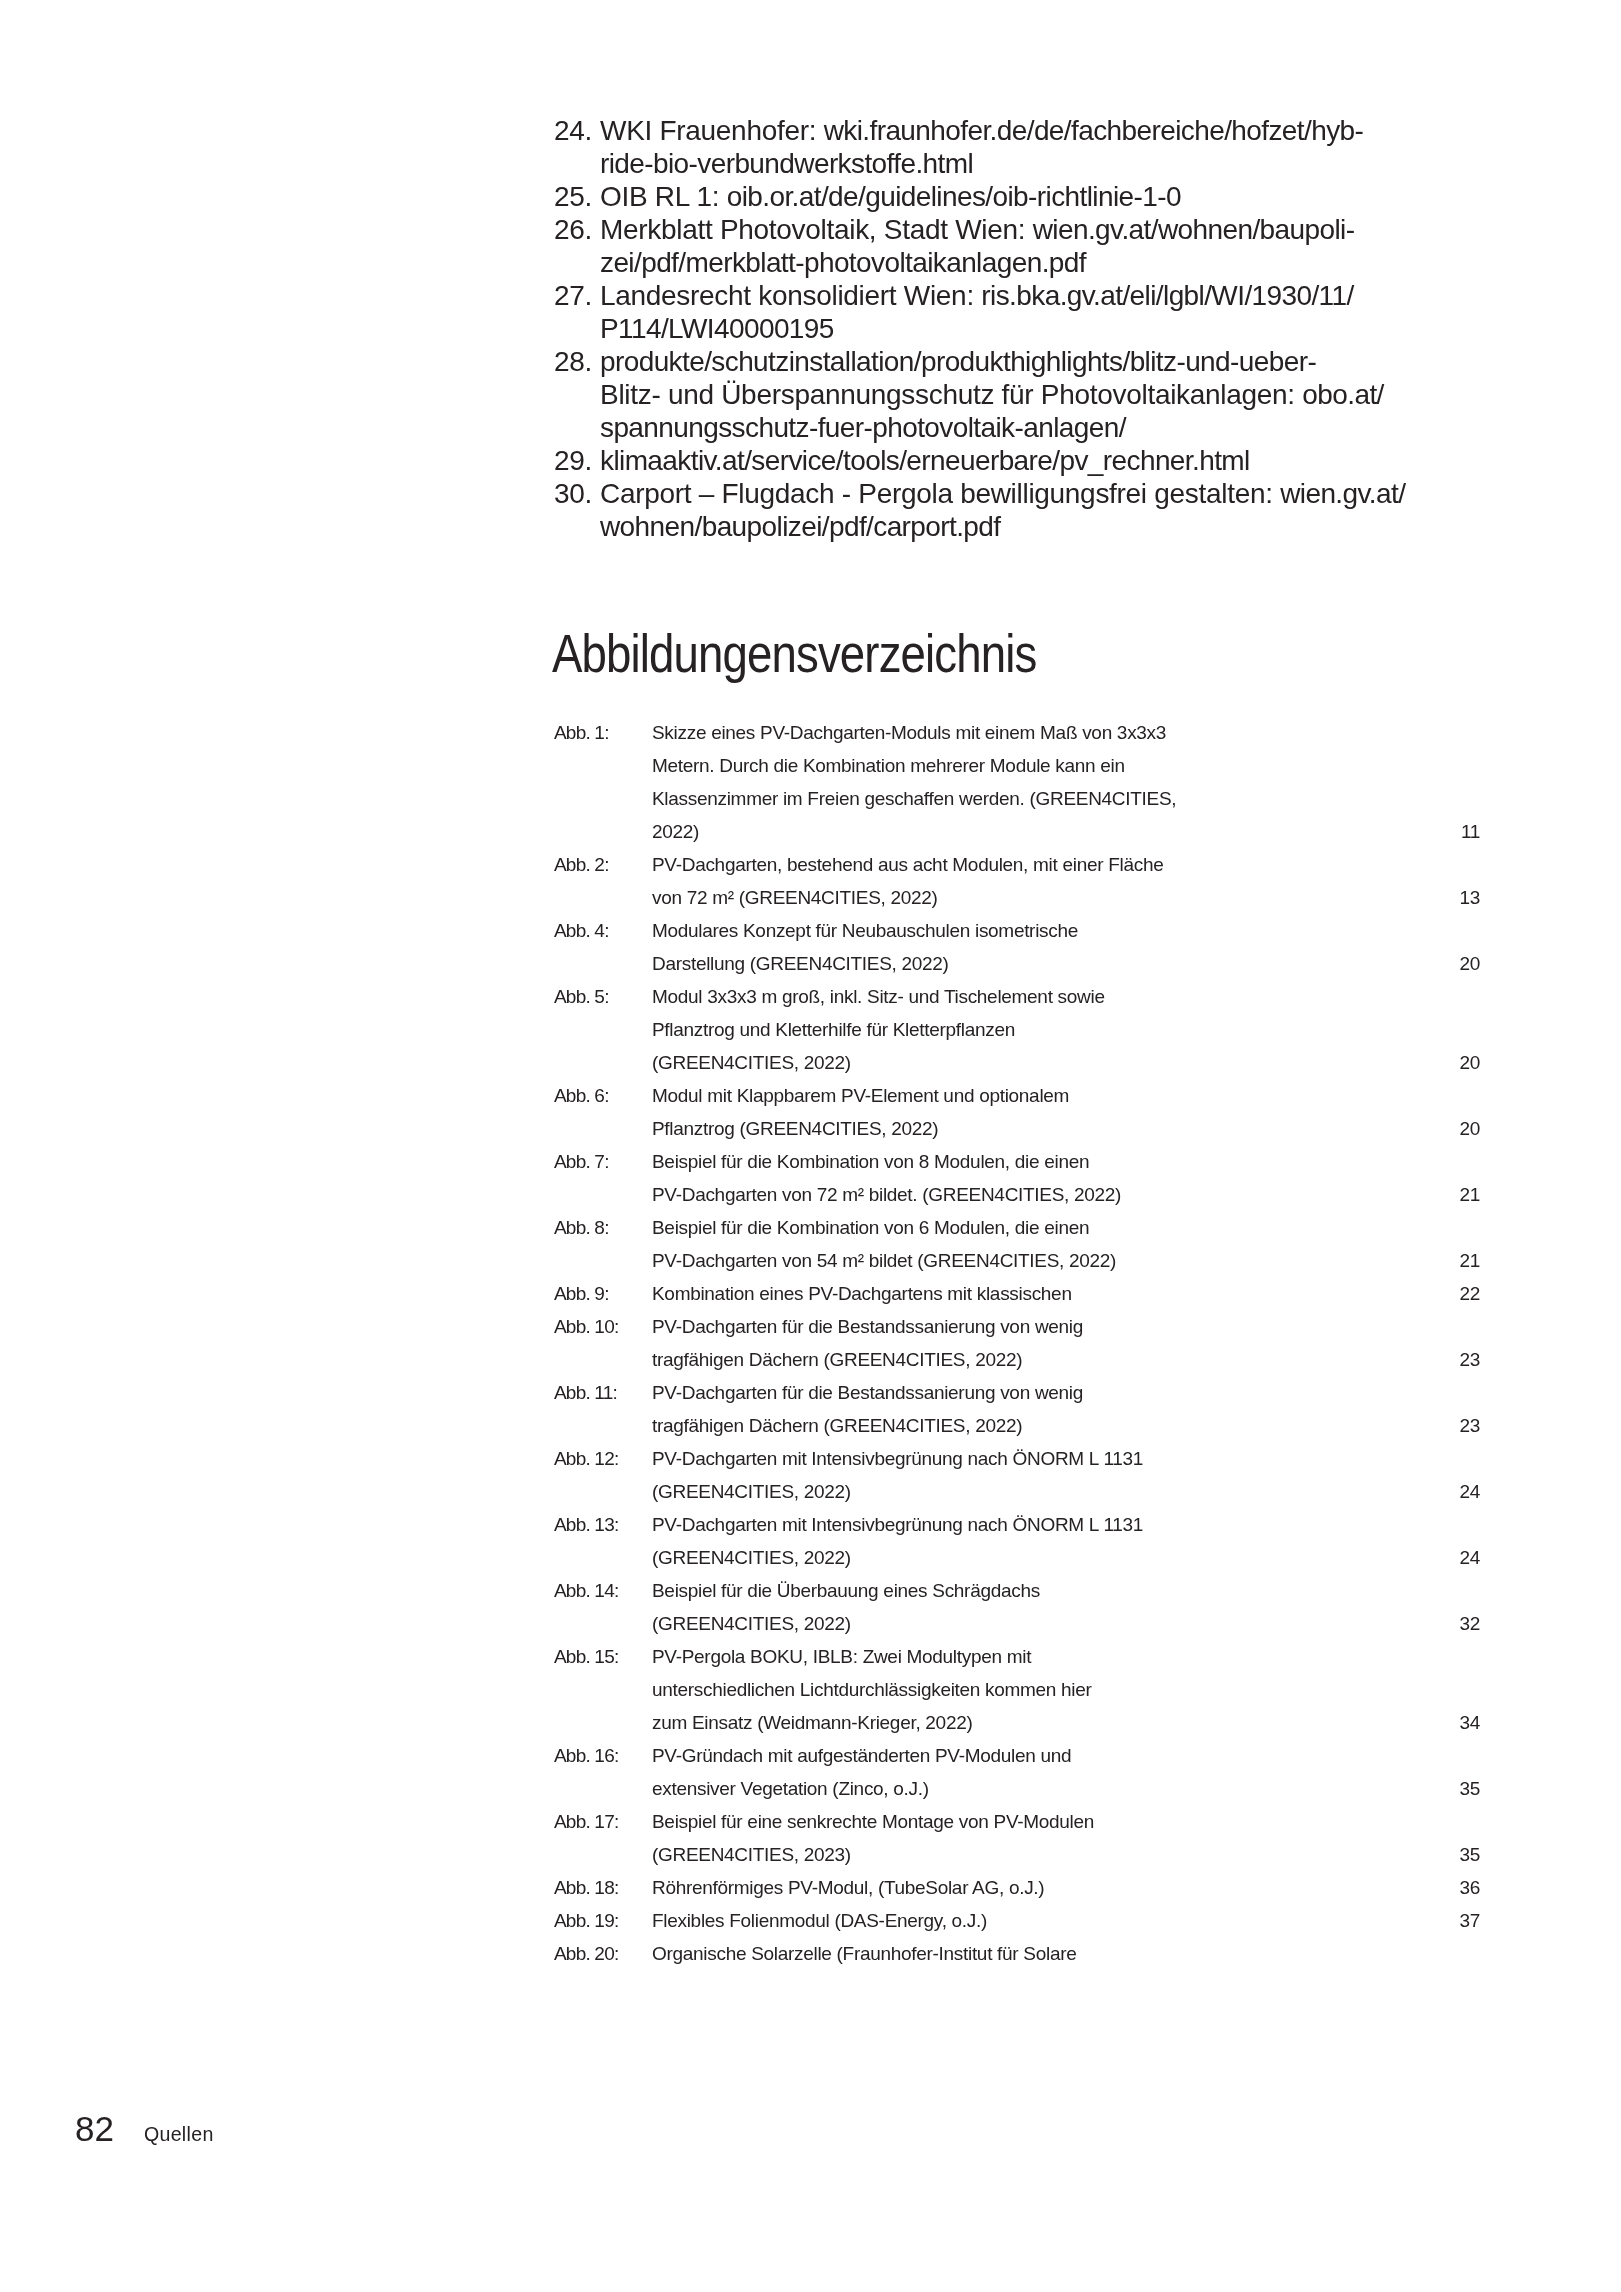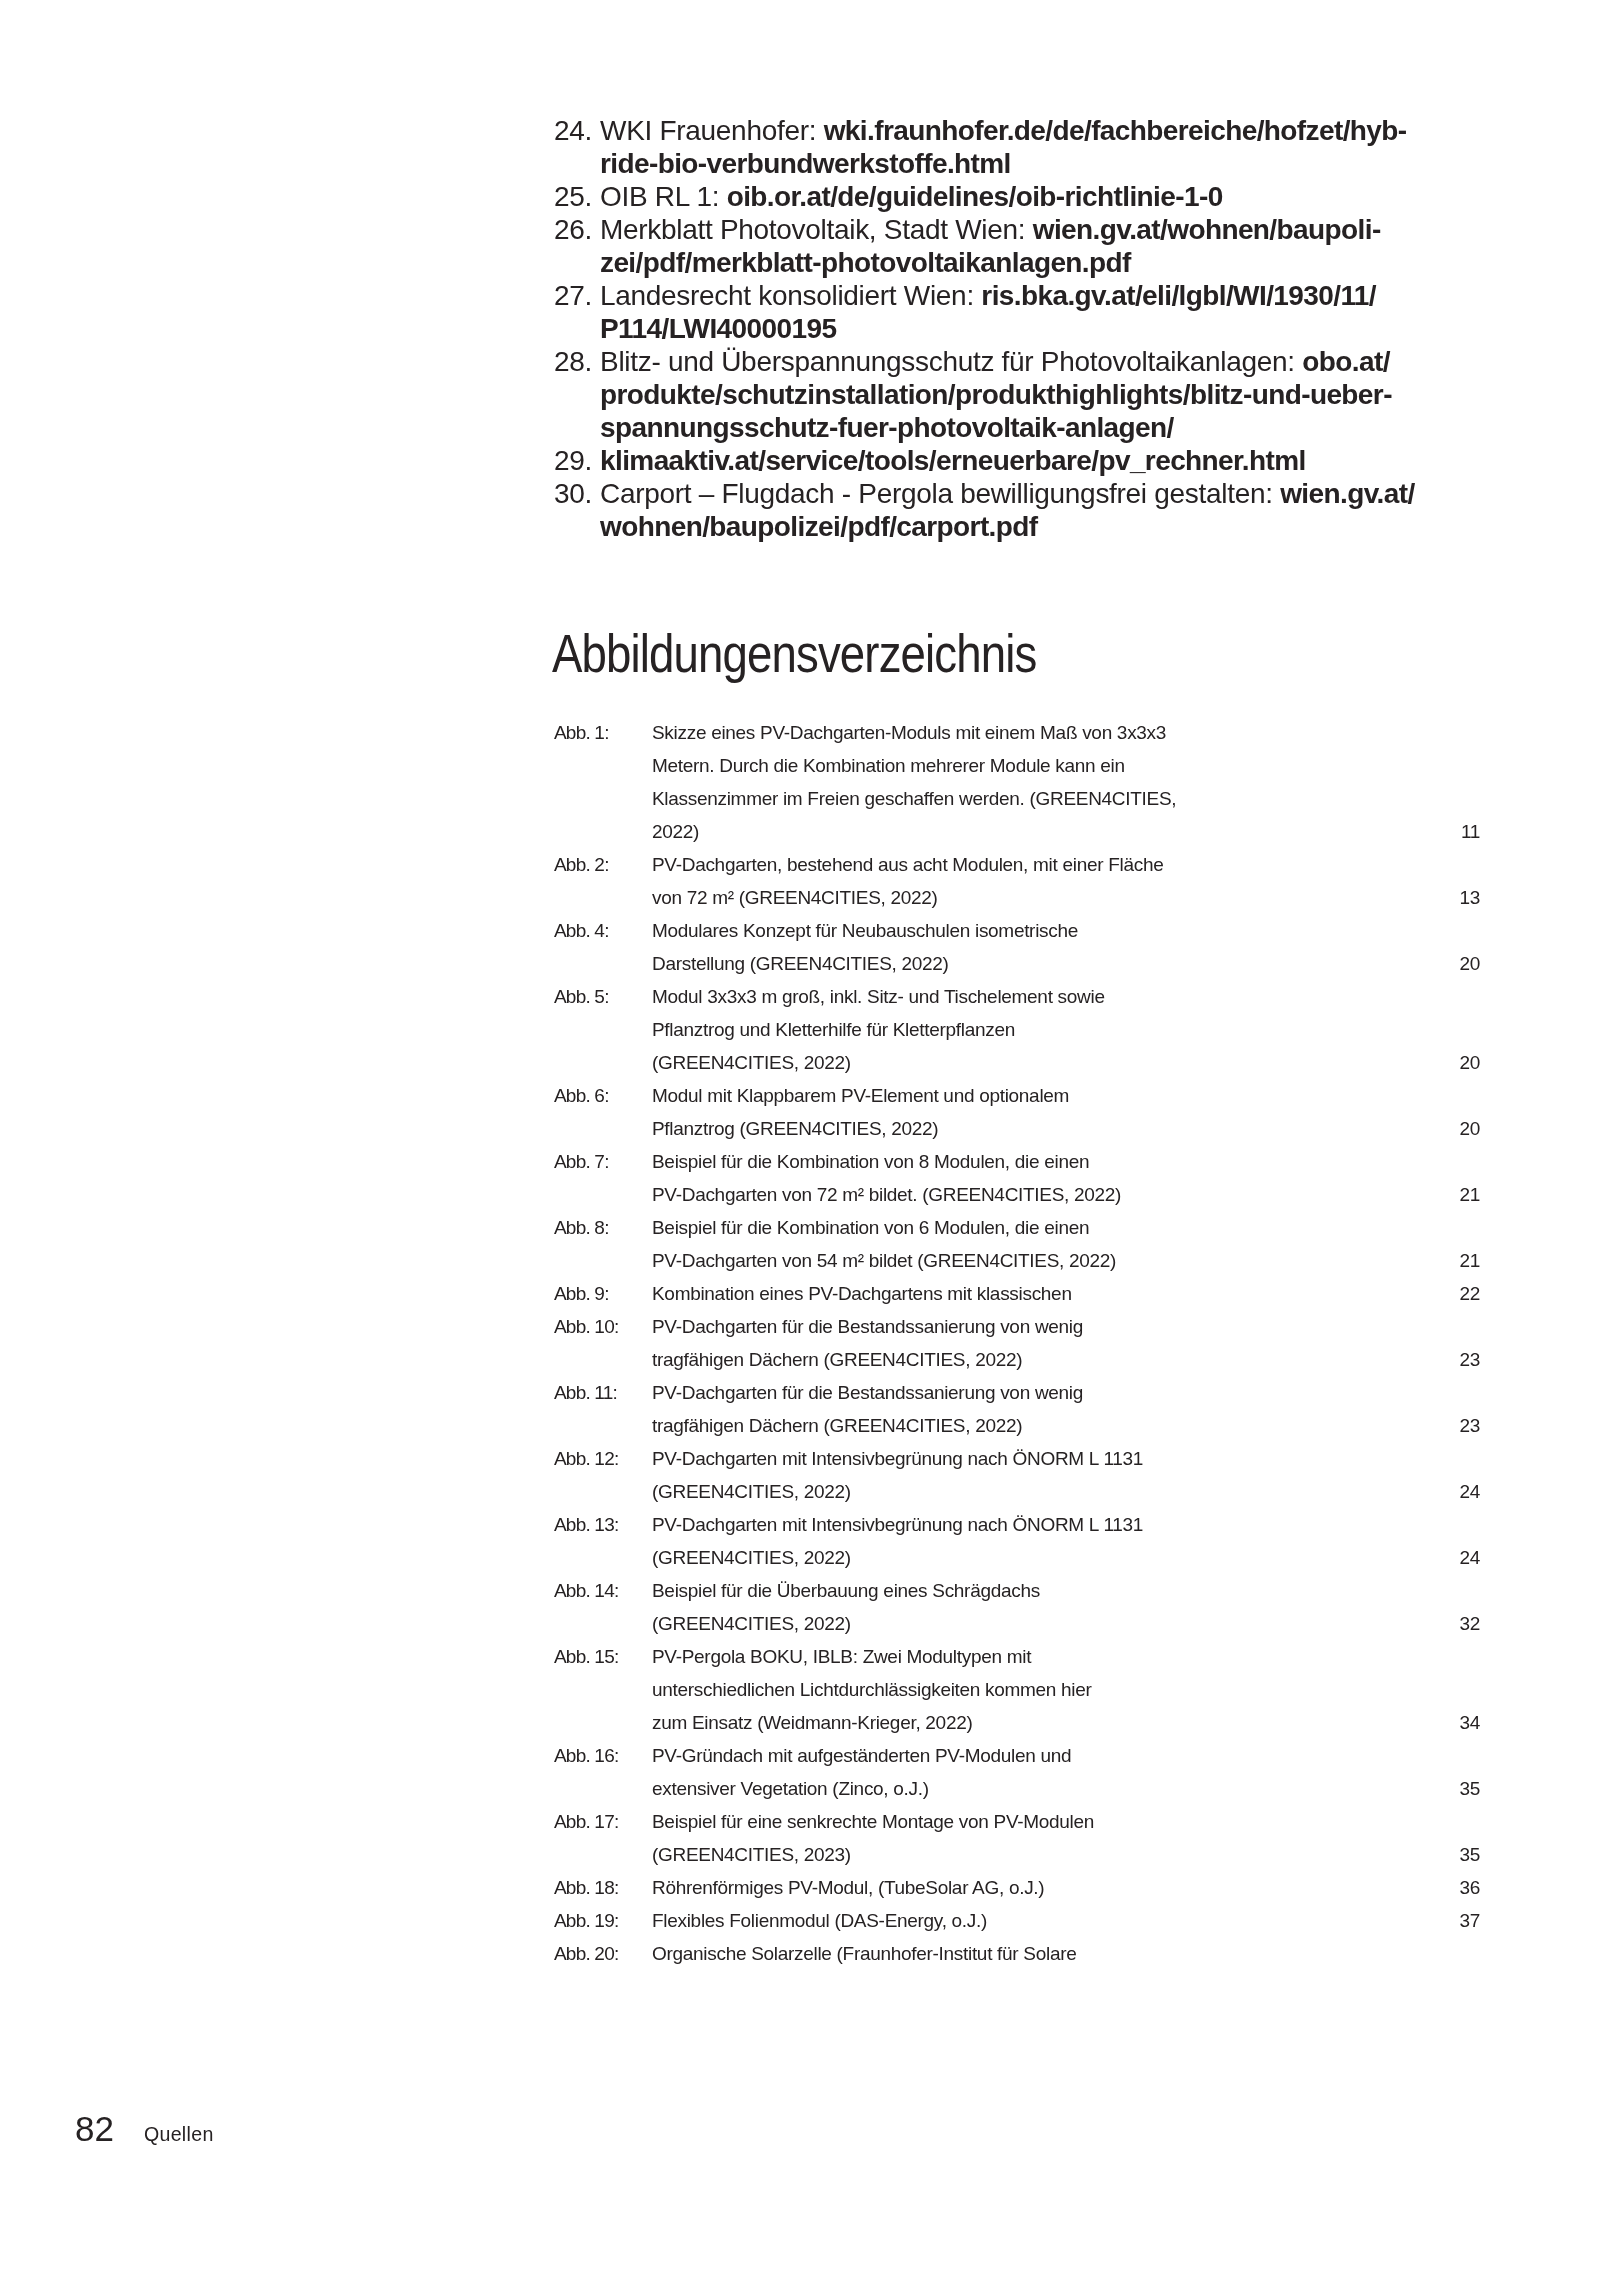--- a/index.html
+++ b/index.html
@@ -17,21 +17,21 @@
     left: 554px;
     top: 114px;
     width: 931px;
     font-size: 28px;
     line-height: 33px;
     letter-spacing: -0.3px;
   }
   .src-item { display: flex; }
   .src-num { flex: 0 0 46px; width: 46px; }
   .src-lines { flex: 1 1 auto; }
-  .src-line b { font-weight: 700; letter-spacing: -0.6px; margin-top: 38px; }
+  .src-line b { font-weight: 400; letter-spacing: -0.6px; margin-top: 38px; }
   .figures-heading {
     position: absolute;
     left: 552px;
     top: 623px;
     margin: 0;
     font-size: 53px;
     font-weight: 400;
     letter-spacing: -1px;
     transform: scaleX(0.86);
     transform-origin: left center;
@@ -96,22 +96,22 @@
       <div class="src-item">
         <span class="src-num">27.</span>
         <div class="src-lines">
           <div class="src-line"><span>Landesrecht konsolidiert Wien: </span><b>ris.bka.gv.at/eli/lgbl/WI/1930/11/</b></div>
           <div class="src-line"><b>P114/LWI40000195</b></div>
         </div>
       </div>
       <div class="src-item">
         <span class="src-num">28.</span>
         <div class="src-lines">
+          <div class="src-line"><b>produkte/schutzinstallation/produkthighlights/blitz-und-ueber-</b></div>
           <div class="src-line"><span>Blitz- und Überspannungsschutz für Photovoltaikanlagen: </span><b>obo.at/</b></div>
-          <div class="src-line"><b>produkte/schutzinstallation/produkthighlights/blitz-und-ueber-</b></div>
           <div class="src-line"><b>spannungsschutz-fuer-photovoltaik-anlagen/</b></div>
         </div>
       </div>
       <div class="src-item">
         <span class="src-num">29.</span>
         <div class="src-lines">
           <div class="src-line"><b>klimaaktiv.at/service/tools/erneuerbare/pv_rechner.html</b></div>
         </div>
       </div>
       <div class="src-item">

